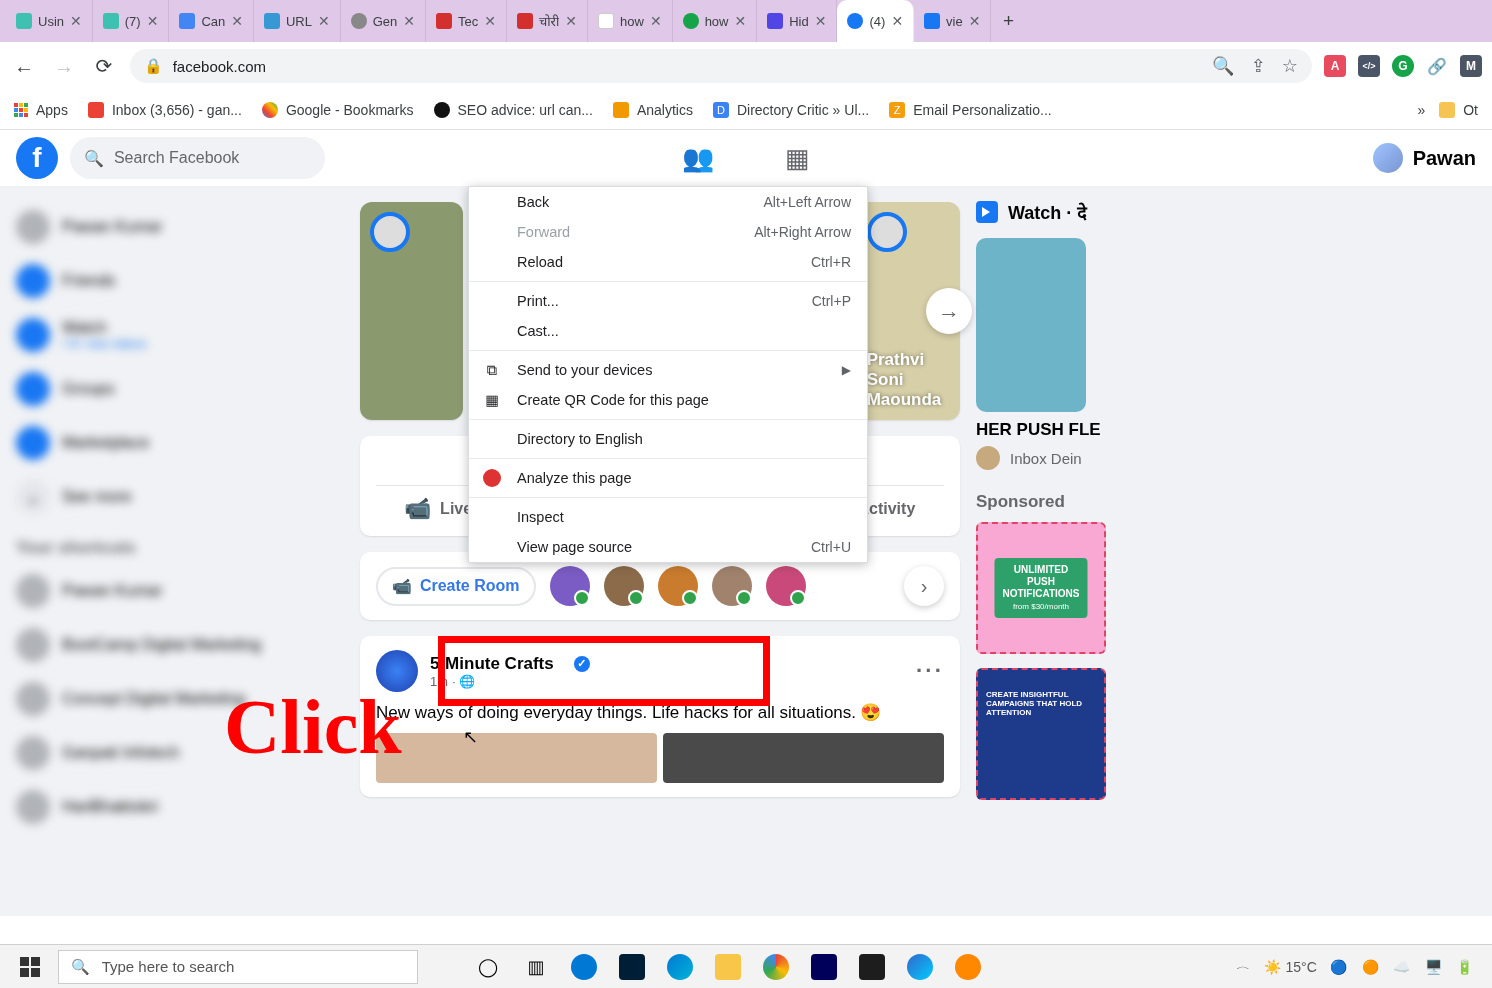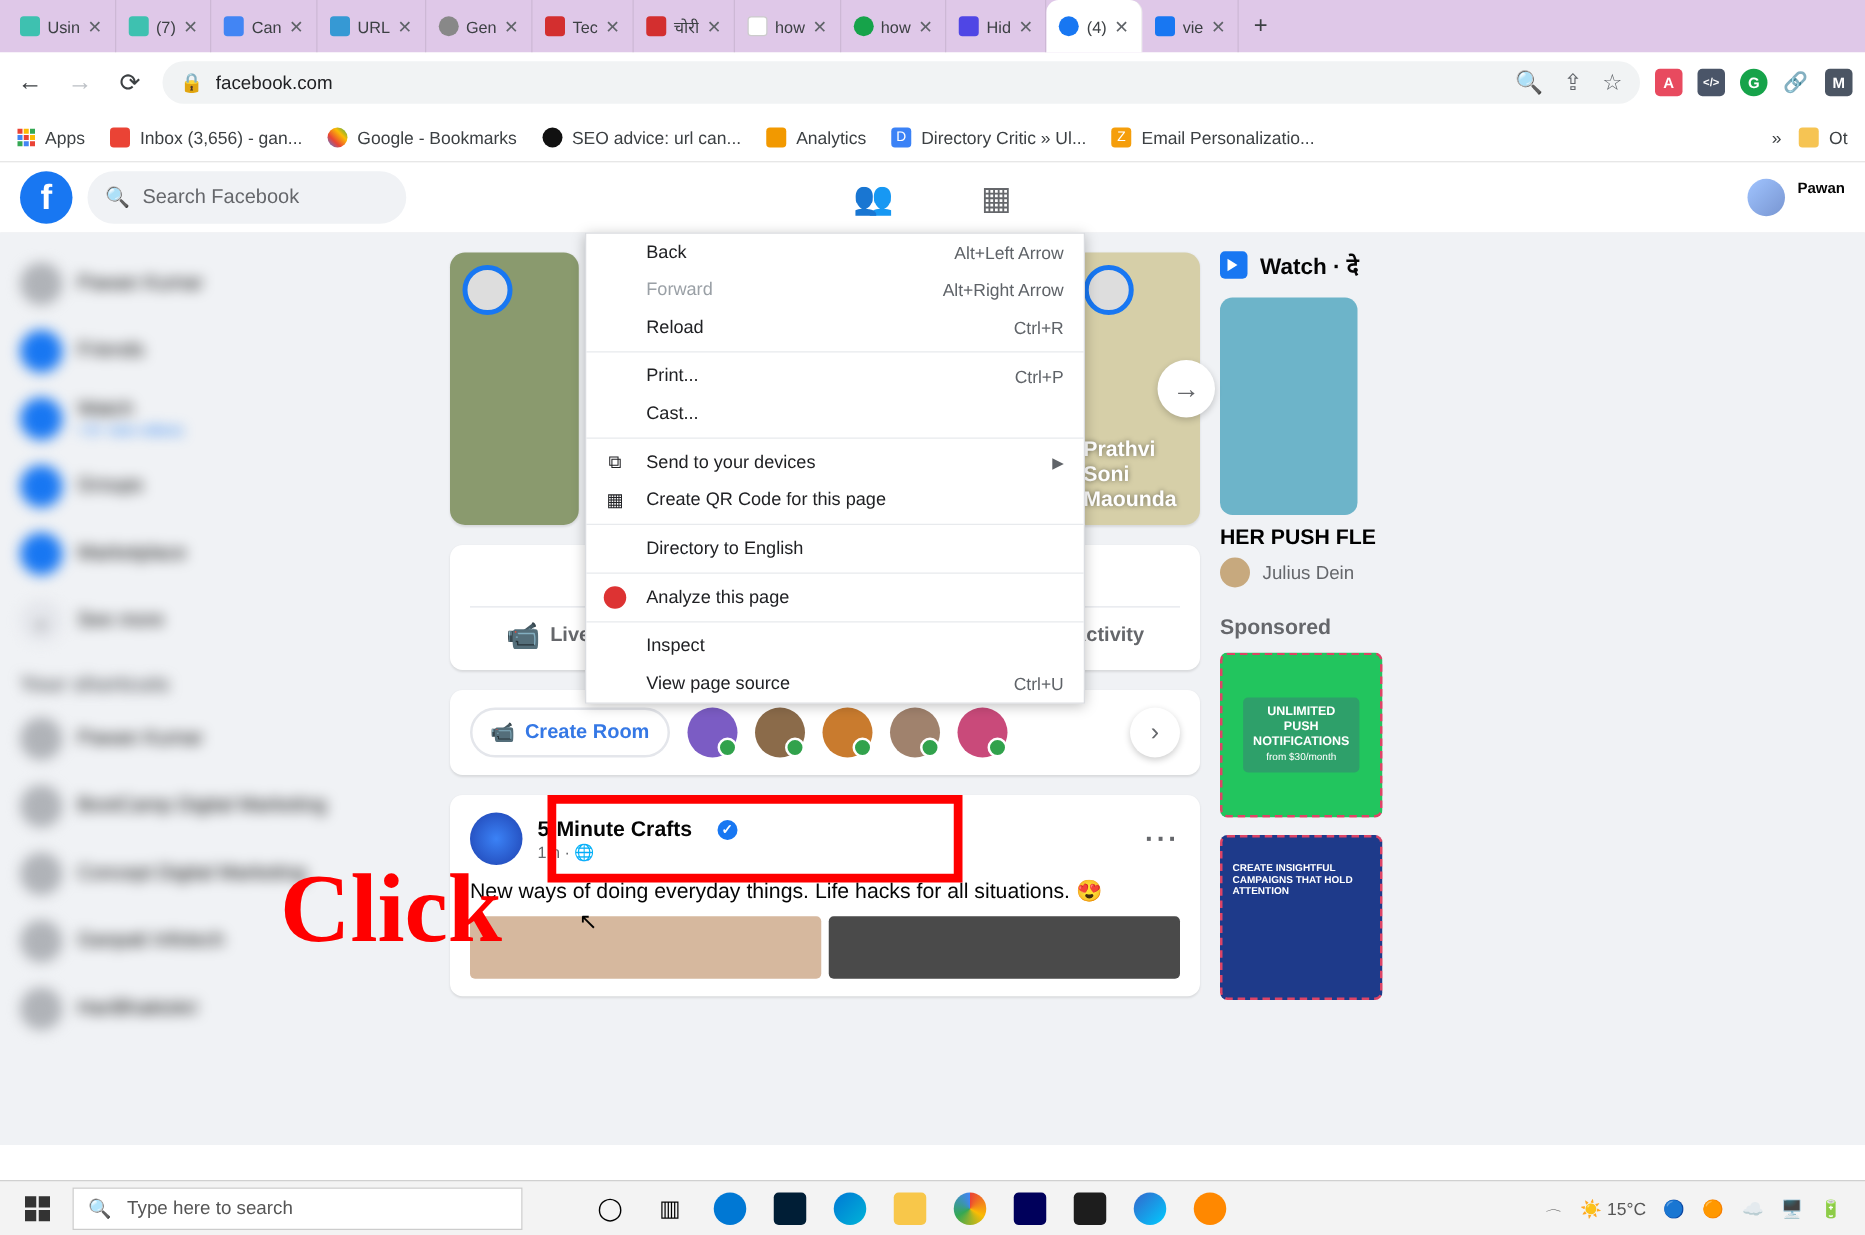--- a/index.html
+++ b/index.html
@@ -27,21 +27,21 @@
 .bm-bar { height:40px; display:flex; align-items:center; padding:0 14px; gap:20px; font-size:14px; color:#3c4043; border-bottom:1px solid #e0e0e0; }
 .bm-item { display:flex; align-items:center; gap:8px; }
 .bm-ico { width:16px; height:16px; border-radius:3px; }
 
 
 .fb-header { height:56px; background:#fff; box-shadow:0 1px 2px rgba(0,0,0,0.1); display:flex; align-items:center; padding:0 16px; gap:12px; position:relative; }
 .fb-logo { width:42px; height:42px; border-radius:50%; background:#1877f2; color:#fff; display:flex; align-items:center; justify-content:center; font-size:28px; font-weight:bold; }
 .fb-search { width:255px; height:42px; background:#f0f2f5; border-radius:21px; display:flex; align-items:center; padding:0 14px; gap:10px; color:#65676b; font-size:16px; }
 .fb-nav-center { position:absolute; left:50%; transform:translateX(-50%); display:flex; gap:70px; color:#65676b; }
 .fb-nav-ico { font-size:26px; }
-.fb-user { margin-left:auto; display:flex; align-items:flex-start; gap:10px; font-weight:600; font-size:12px; color:#050505; }
+.fb-user { margin-left:auto; display:flex; align-items:center; gap:10px; font-weight:600; font-size:20px; color:#050505; }
 .fb-avatar { width:30px; height:30px; border-radius:50%; background:linear-gradient(135deg,#a0c4ff,#7895d1); }
 
 
 .content { display:flex; background:#f0f2f5; height: 730px; position:relative; }
 .sidebar { width: 360px; padding: 14px 8px; filter: blur(5px); }
 .sb-item { display:flex; align-items:center; gap:12px; padding:10px 8px; font-size:16px; color:#050505; border-radius:8px; }
 .sb-ico { width:34px; height:34px; border-radius:50%; background:#1877f2; flex-shrink:0; }
 .sb-ico.gray { background: #b0b3b8; }
 .sb-item .sub { font-size:12px; color:#1877f2; }
 .sb-head { font-size:17px; color:#65676b; font-weight:600; padding:14px 8px 6px; }
@@ -78,21 +78,21 @@
 
 .right-col { width: 360px; padding:14px 0 14px 16px; }
 .watch-top { display:flex; align-items:center; gap:10px; font-size:18px; font-weight:700; color:#050505; margin-bottom:14px; }
 .watch-ico { width:22px; height:22px; background:#1877f2; border-radius:4px; position:relative; }
 .watch-ico::after{content:"";position:absolute;left:6px;top:6px;border-left:8px solid #fff;border-top:5px solid transparent;border-bottom:5px solid transparent;}
 .watch-thumb { width:110px; height:174px; background:#6db4c9; border-radius:10px; margin-bottom:8px; }
 .watch-title { font-weight:700; font-size:17px; }
 .watch-by { display:flex; align-items:center; gap:10px; color:#65676b; font-size:15px; margin-top:6px; }
 .watch-ava { width:24px; height:24px; border-radius:50%; background:#c7a97e; }
 .spon-head { color:#65676b; font-weight:600; font-size:17px; margin-top:22px; margin-bottom:10px; }
-.ad { width:130px; height:132px; border:2px dashed #d46; border-radius:6px; margin-bottom:14px; position:relative; background:#22c55e; overflow:hidden; }
+.ad { width:130px; height:132px; border:2px dashed #d46; border-radius:6px; margin-bottom:14px; position:relative; background:#f9a8d4; overflow:hidden; }
 .ad .badge { position:absolute; top:50%; left:50%; transform:translate(-50%,-50%); background:#2ea06a; color:#fff; font-size:10px; font-weight:700; padding:6px 8px; border-radius:4px; text-align:center; line-height:1.2; }
 .ad.b { background:#1e3a8a; }
 .ad.b .txt { color:#fff; font-size:8px; padding:20px 8px 0; font-weight:600; }
 
 
 .ctx-menu { position:absolute; left:468px; top:0; width:400px; background:#fff; box-shadow:0 2px 10px rgba(0,0,0,0.25); border:1px solid #dadce0; font-size:14.5px; color:#202124; z-index:100; }
 .ctx-item { display:flex; align-items:center; padding:7px 16px 7px 48px; position:relative; }
 .ctx-item.dis { color:#9aa0a6; }
 .ctx-item .sc { margin-left:auto; color:#5f6368; font-size:14px; }
 .ctx-item .pre-ico { position:absolute; left:14px; width:18px; height:18px; display:flex; align-items:center; justify-content:center; }
@@ -389,21 +389,21 @@
 
   <div class="right-col">
     <div class="watch-top">
         <span class="watch-ico"></span>
         <span>Watch · दे</span>
       </div>
     <div class="watch-thumb"></div>
     <div class="watch-title">HER PUSH FLE</div>
     <div class="watch-by">
         <span class="watch-ava"></span>
-        <span>Julius Dein</span>
+        <span>Inbox Dein</span>
       </div>
     <div class="spon-head">Sponsored</div>
     <div class="ad">
         <div class="badge"><span>UNLIMITED PUSH NOTIFICATIONS</span><br><span style="font-size:8px;font-weight:400">from $30/month</span></div>
       </div>
     <div class="ad b">
         <div class="txt">CREATE INSIGHTFUL CAMPAIGNS THAT HOLD ATTENTION</div>
       </div>
   </div>
 

